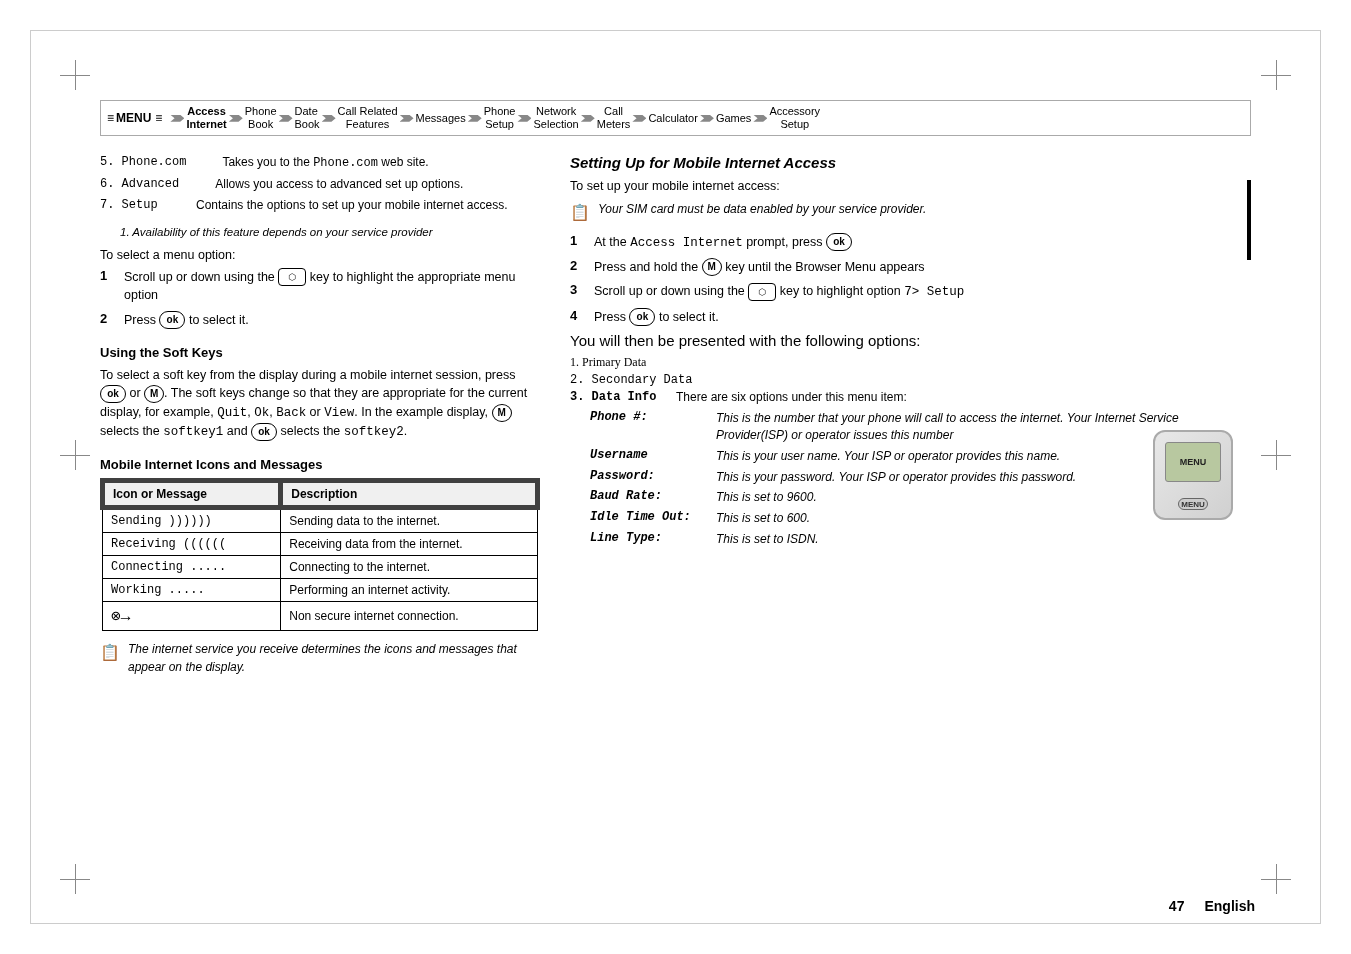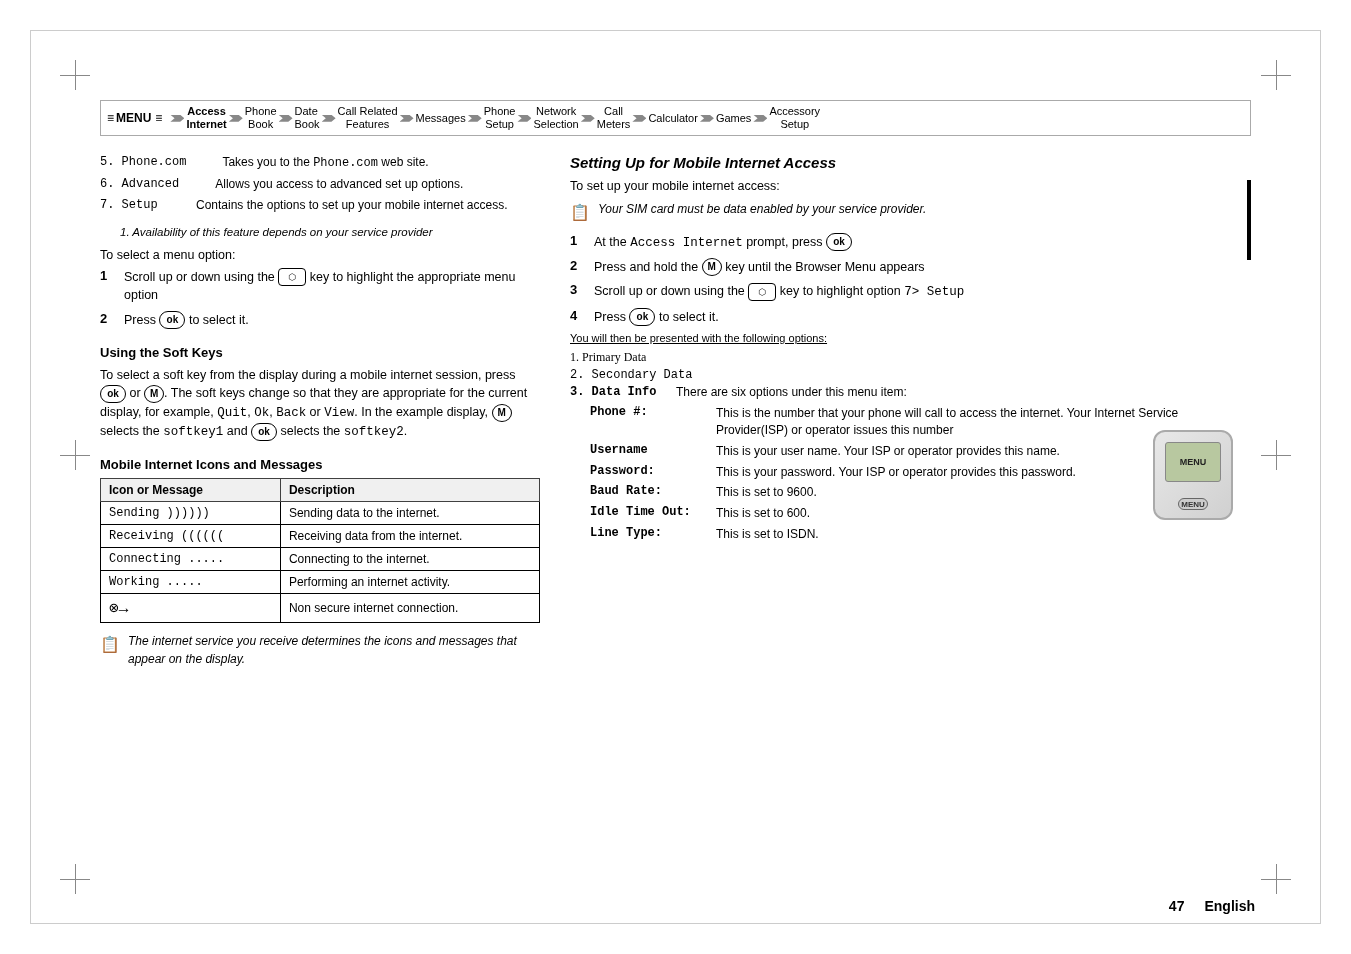--- a/index.html
+++ b/index.html
@@ -210,21 +210,21 @@
     }
 
     
     .icon-table {
       width: 100%;
       border-collapse: collapse;
       font-size: 12px;
       margin-bottom: 10px;
     }
     .icon-table th {
-      border: 1px solid #404040;
+      border: 5px solid #404040;
       padding: 4px 8px;
       font-weight: bold;
       text-align: left;
       background: #f0f0f0;
     }
     .icon-table td {
       border: 1px solid #000;
       padding: 4px 8px;
       font-family: 'Courier New', monospace;
       font-size: 12px;
@@ -332,20 +332,21 @@
     }
 
     .mono { font-family: 'Courier New', monospace; }
     .bold { font-weight: bold; }
     .italic { font-style: italic; }
 
     
     .options-list {
       margin: 21px 0;
       font-size: 12px;
+      font-style: italic;
     }
     .options-list .opt-row {
       display: flex;
       gap: 16px;
       margin-bottom: 4px;
       align-items: flex-start;
     }
     .opt-key {
       min-width: 110px;
       font-family: 'Courier New', monospace;
@@ -545,21 +546,21 @@
           Scroll up or down using the <span class="nav-key">⬡</span> key to highlight option <span class="mono">7&gt; Setup</span>
         </span>
       </div>
       <div class="step">
         <span class="step-num bold">4</span>
         <span class="step-text">
           Press <span class="ok-btn">ok</span> to select it.
         </span>
       </div>
 
-      <div style="font-size:11px; margin:0 0 6px 0;text-decoration:underline;">You will then be presented with the following options:</div>
+      <div style="font-size:15px; margin:0 0 6px 0;">You will then be presented with the following options:</div>
 
       <div class="simple-list">
         <div style="font-family:Liberation Serif, serif; margin-bottom:3px;">1. Primary Data</div>
         <div style="font-family:'Courier New',monospace; margin-bottom:3px;">2. Secondary Data</div>
         <div style="display:flex; gap:16px; align-items:flex-start;">
           <span class="mono bold" style="min-width:90px;">3. Data Info</span>
           <span style="font-size:12px;">There are six options under this menu item:</span>
         </div>
       </div>
 

